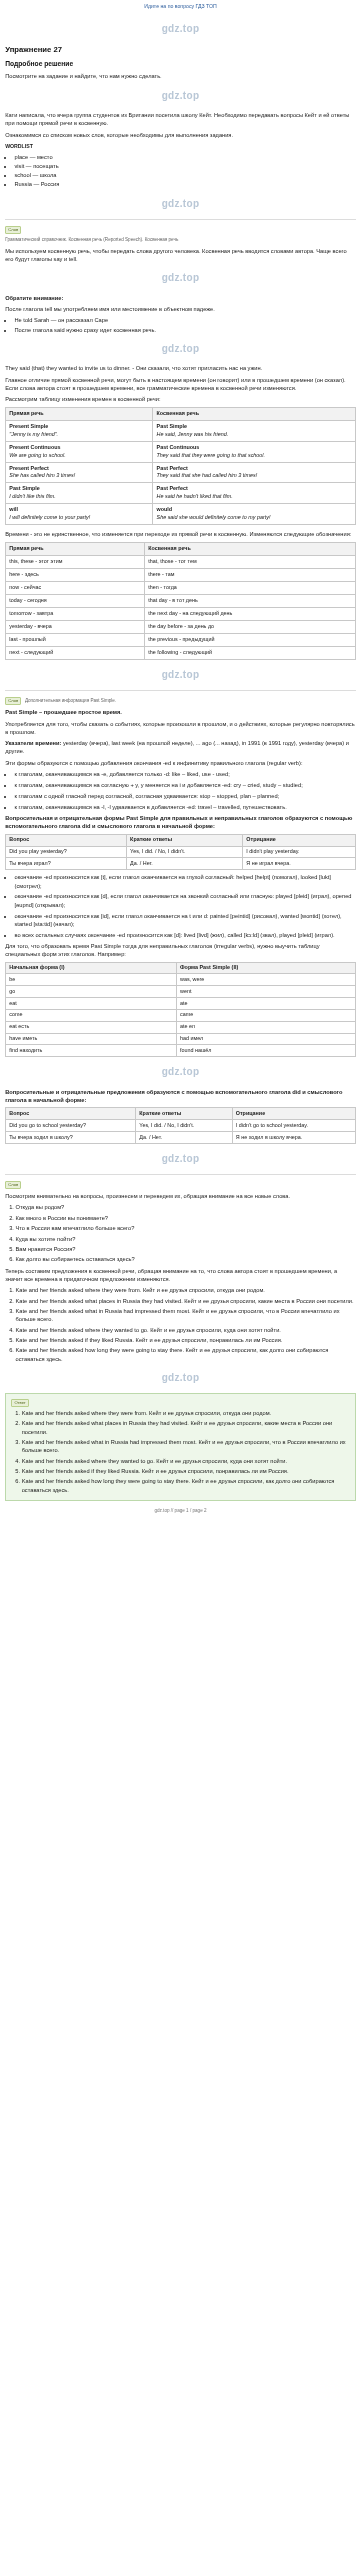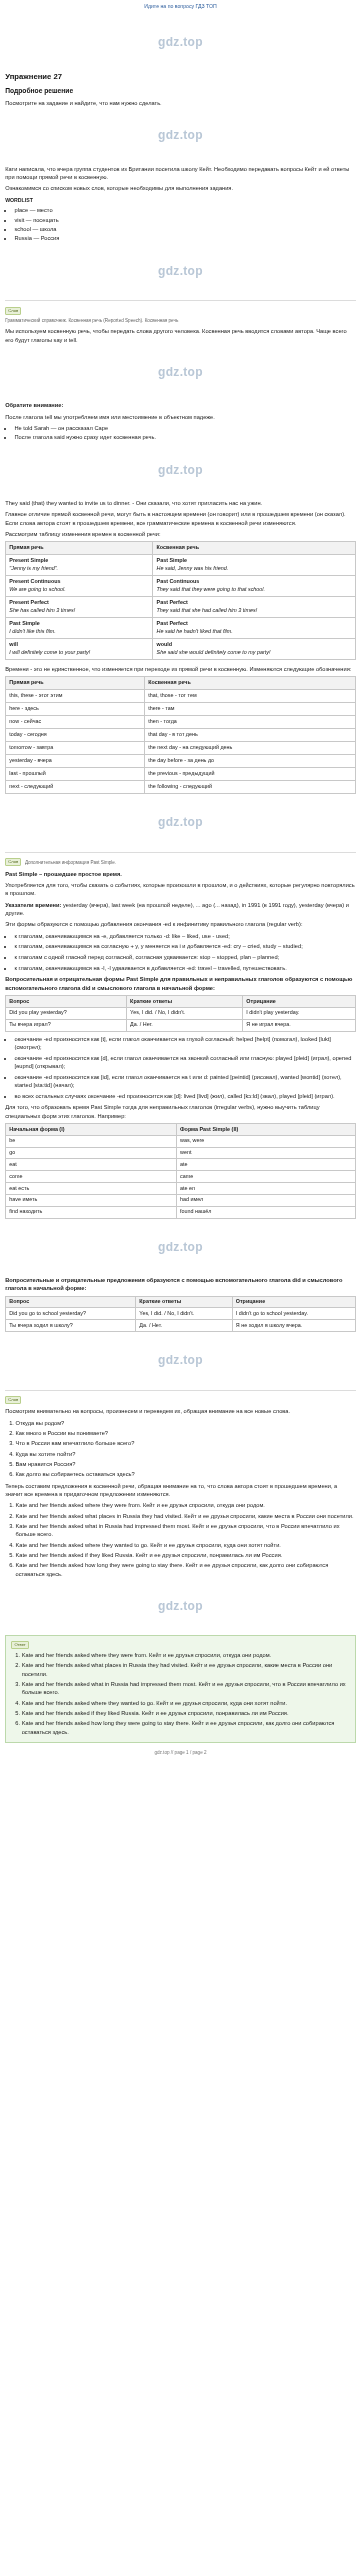--- a/index.html
+++ b/index.html
@@ -14,24 +14,24 @@
   }
   .page { width: 361px; padding: 2.1px 5.2px 15.5px 5.2px; position: relative; }
   .topbar { text-align: center; font-size: 5.2px; color: #3a6ea5; padding: 1px 0 3.1px; }
   .topbar a { color: #2f5f9e; text-decoration: none; }
   h1.ex-title { font-size: 7.7px; font-weight: bold; margin: 2.1px 0 4.1px 0; color:#111; }
   h2.sub { font-size: 6.7px; font-weight: bold; margin: 4.1px 0 3.1px 0; color:#111; }
   p { margin: 3.1px 0; }
   .wm {
     color: #b9c7d6;
     font-weight: bold;
-    font-size: 12px;
+    font-size: 10px;
     letter-spacing: 0.3px;
     text-align: center;
-    margin: 20px 0;
+    margin: 8px 0;
     user-select: none;
   }
   .hr { border: none; border-top: 0.5px solid #dcdcdc; margin: 5.2px 0; }
   .tag {
     display: inline-block;
     background: #e8f0d8;
     border: 0.5px solid #b9cf8c;
     color: #55691f;
     font-size: 4.1px;
     padding: 0px 2.1px;

